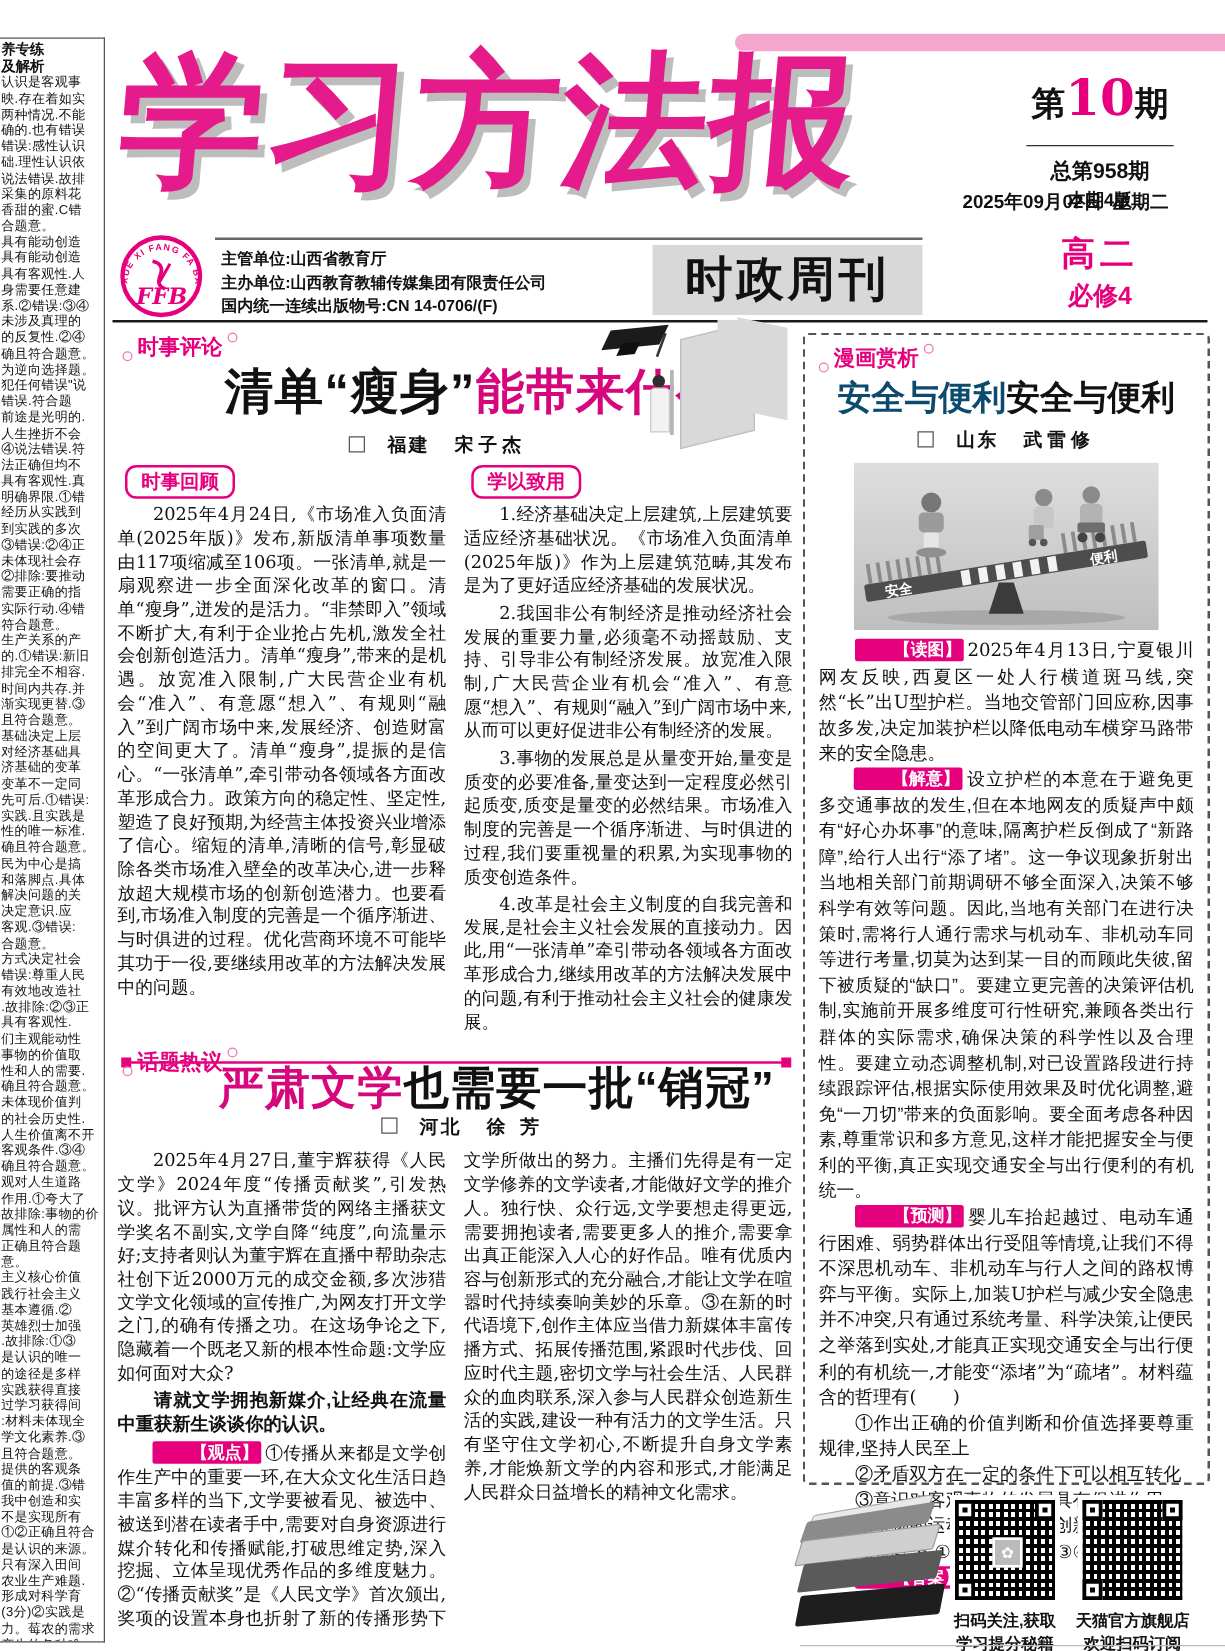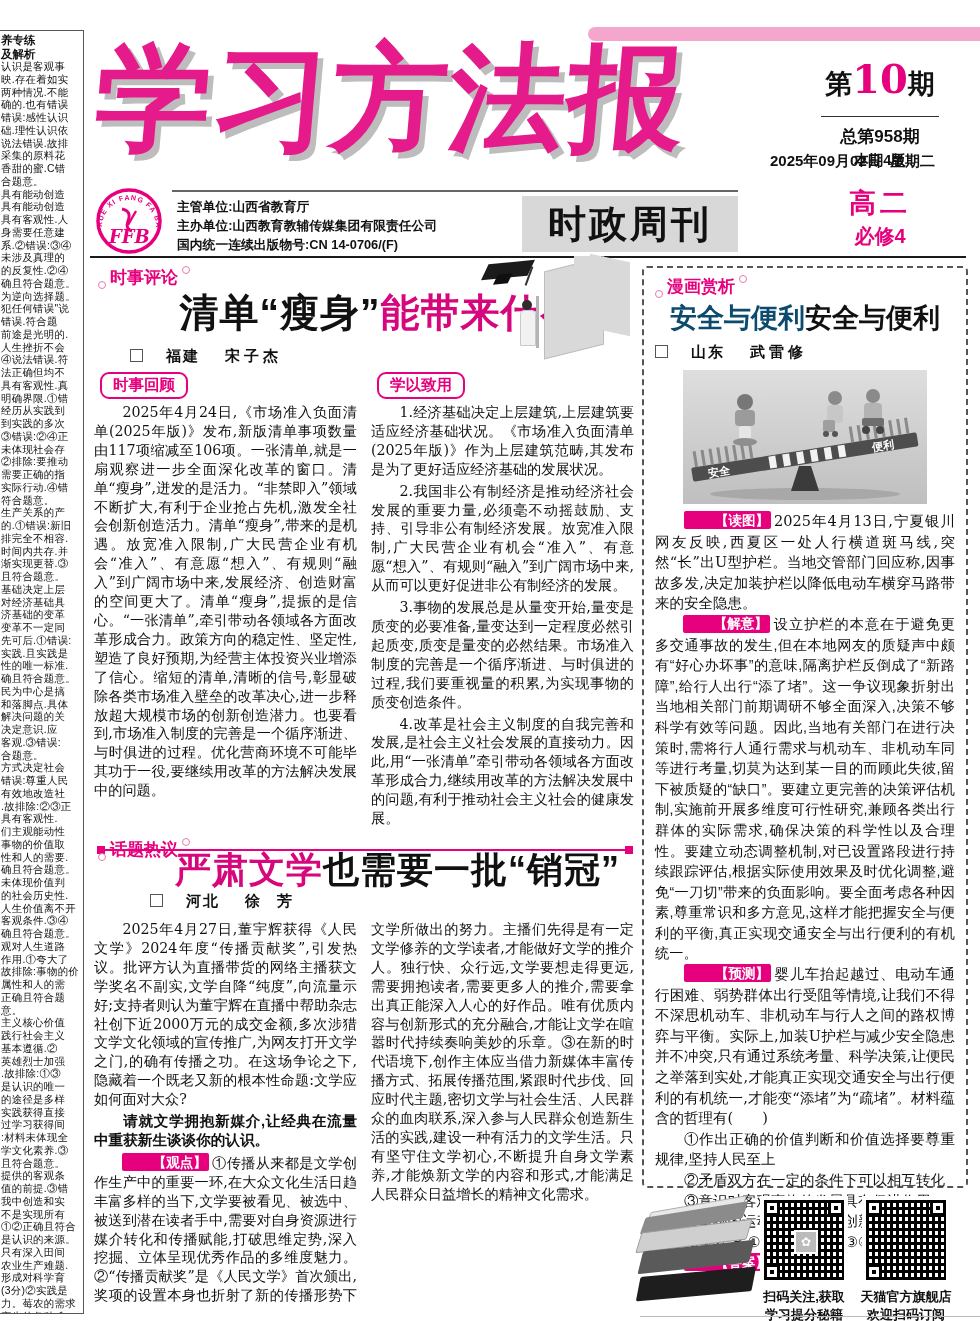--- a/index.html
+++ b/index.html
@@ -39,21 +39,21 @@
   .subbadge{display:inline-block;border:2px solid #e6007d;border-radius:9px;color:#e6007d;
             font-weight:bold;font-size:15.5px;padding:1px 11px;background:#fff;}
   .tag{display:inline-block;background:#e6007d;color:#fff;font-weight:bold;font-size:13.5px;
        padding:0 2px;border-radius:2px;margin-right:3px;line-height:18px;vertical-align:1px;}
   
   .a1-badge{position:absolute;left:100px;top:266px;}
   .a1-title{position:absolute;left:120px;top:286px;width:520px;text-align:center;font-weight:bold;
             font-size:39px;letter-spacing:1px;white-space:nowrap;}
   .a1-title .hl{color:#111;}
   .a1-title .pk{color:#d6077c;}
-  .byline{font-family:Liberation Mono, monospace;font-weight:bold;font-size:15px;}
+  .byline{font-family:Liberation Serif, serif;font-weight:bold;font-size:15px;text-align:center;}
   .byline .sq{display:inline-block;width:11px;height:11px;border:1.4px solid #555;margin-right:14px;vertical-align:-1px;}
   .byline .rg{margin-right:16px;letter-spacing:2px;}
   .byline .au{letter-spacing:4px;}
   .a1-byline{position:absolute;left:130px;top:347px;width:440px;}
   .a1-cols{position:absolute;left:94px;top:372px;width:540px;height:474px;display:flex;gap:14px;overflow:hidden;}
   .a1col{width:263px;}
   .bodytext{font-family:"DejaVu Serif",serif;font-size:14.2px;line-height:18.9px;text-align:justify;}
   .bodytext p{margin:0 0 3px;text-indent:2em;}
   .a1col .subbadge{margin:0 0 4px 6px;}
   

